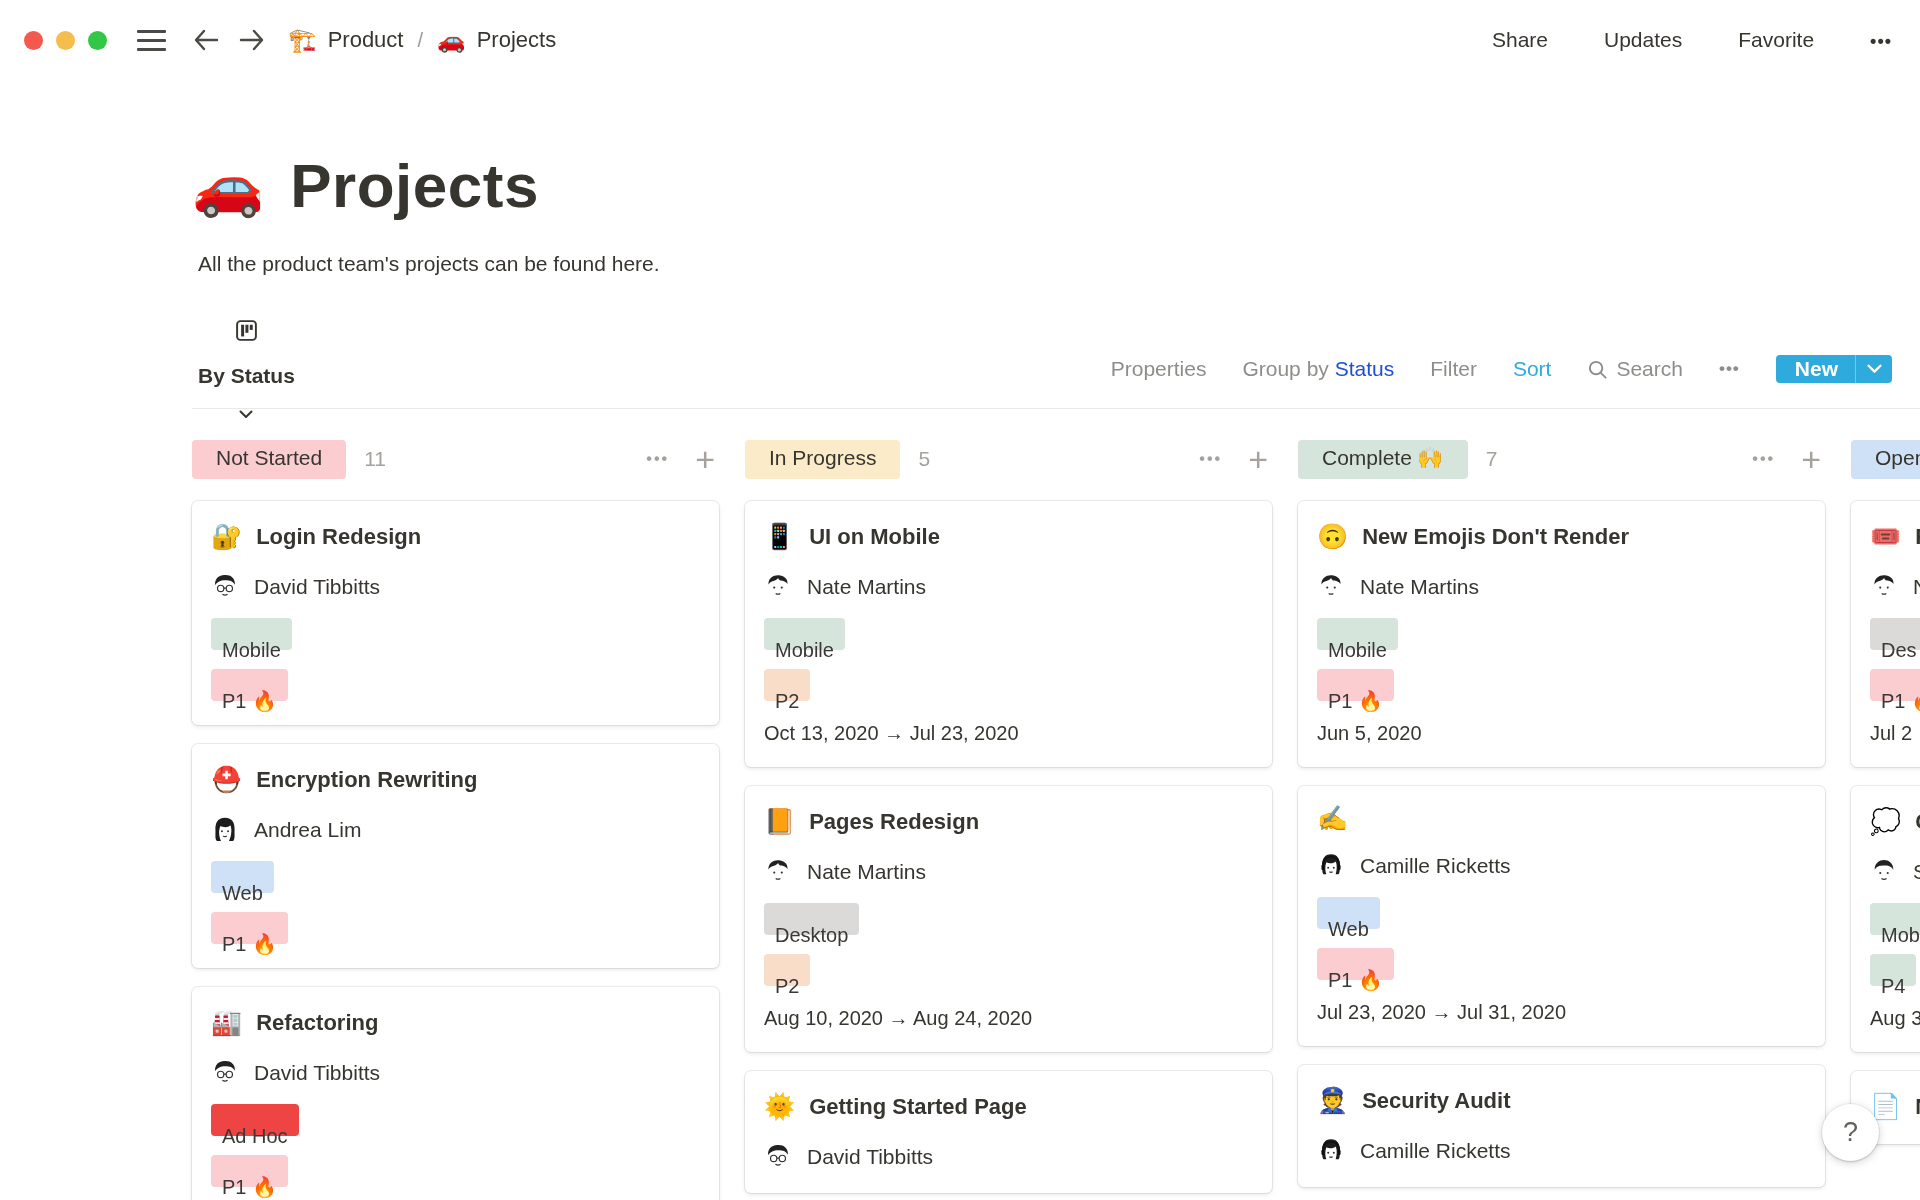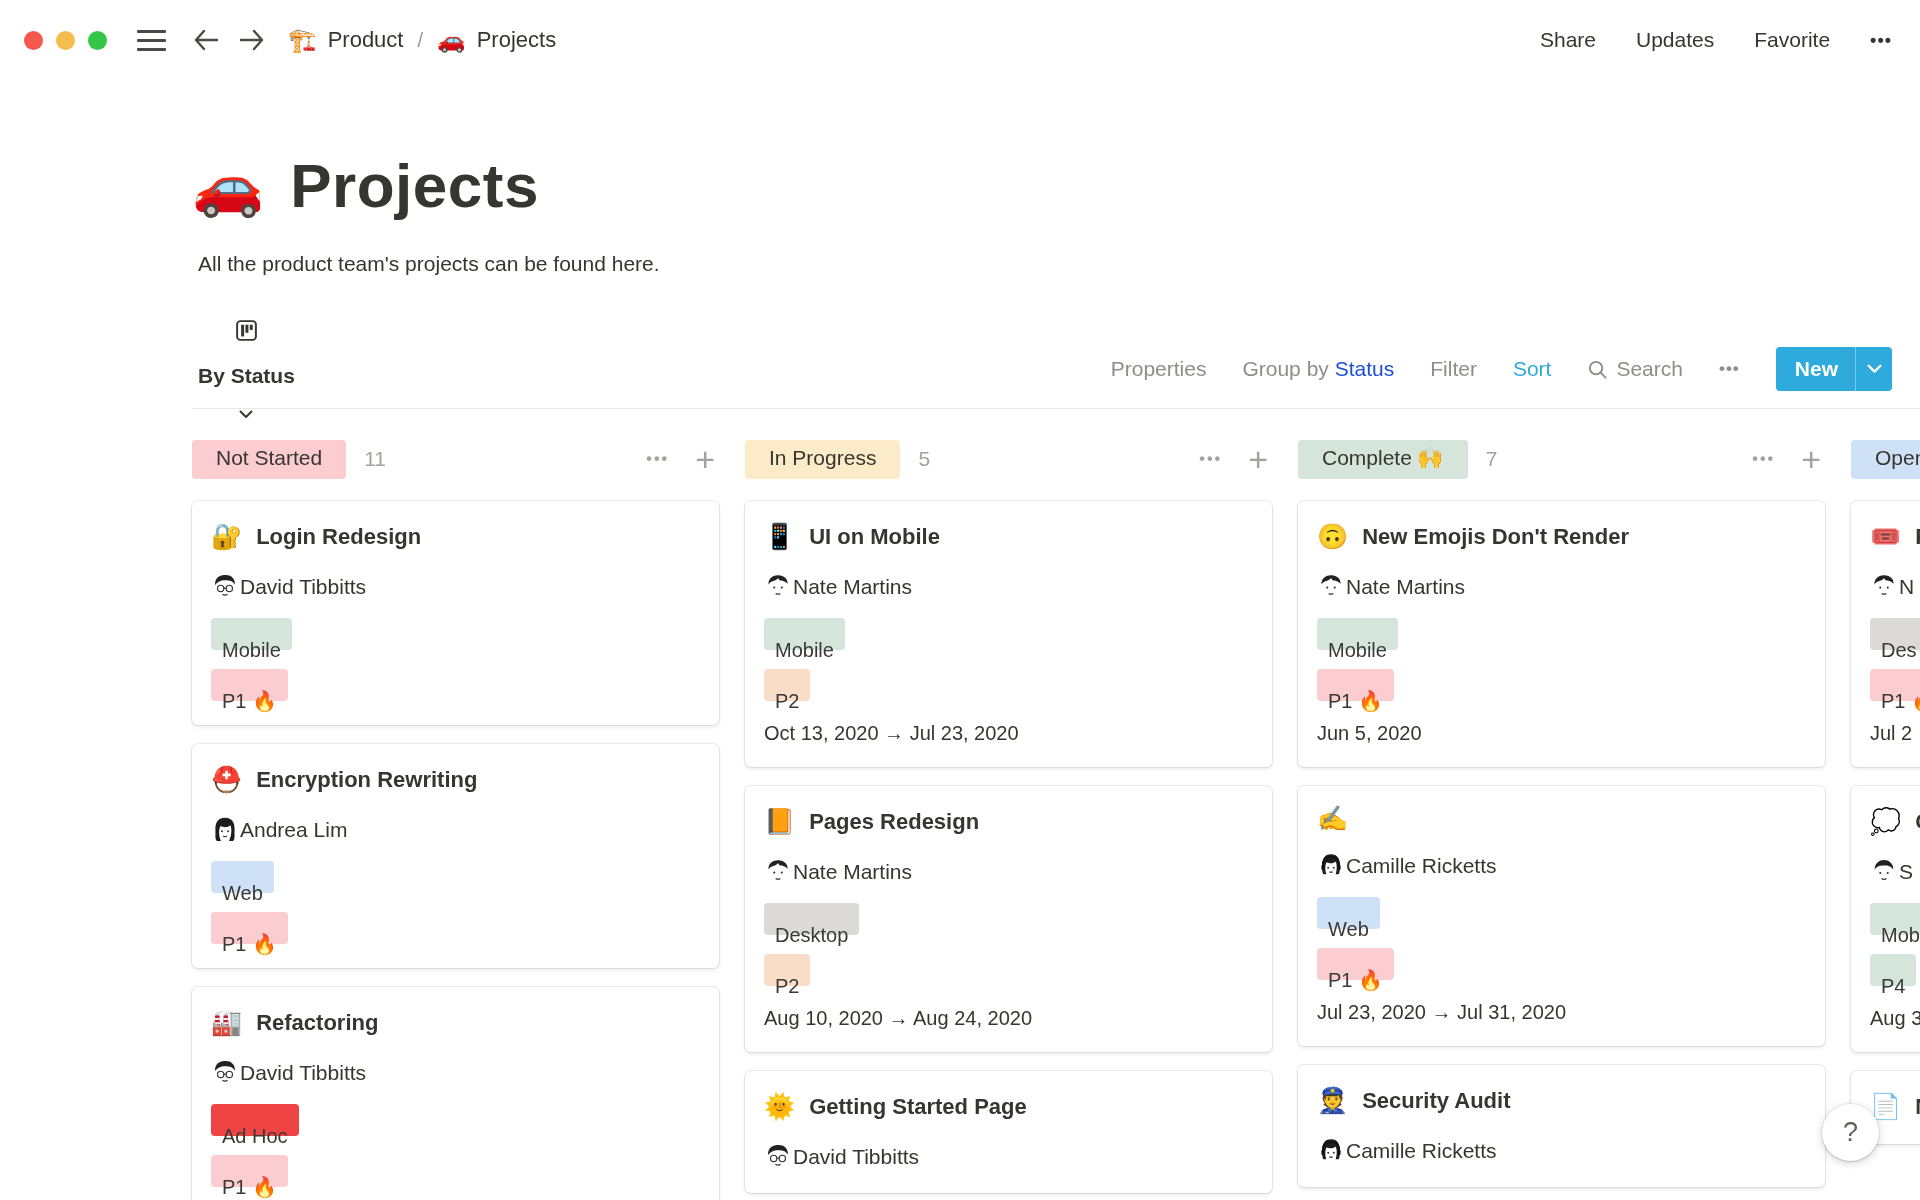--- a/index.html
+++ b/index.html
@@ -18,39 +18,39 @@
   .light.yellow { background: #F5BD4C; }
   .light.green { background: #33C748; }
   .hamburger { margin-left: 30px; cursor: pointer; display: flex; flex-direction: column; gap: 6px; }
   .hamburger i { display: block; width: 29px; height: 3px; background: #4a4a46; border-radius: 1px; }
   .nav-arrows { margin-left: 26px; display: flex; gap: 18px; align-items: center; }
   .nav-arrow { cursor: pointer; display: flex; }
   .breadcrumb { display: flex; align-items: center; margin-left: 22px; font-size: 22px; gap: 14px; }
   .crumb { display: flex; align-items: center; gap: 11px; cursor: pointer; }
   .crumb-emoji { font-size: 23px; }
   .crumb-sep { color: #9B9A97; font-size: 20px; }
-  .top-actions { margin-left: auto; display: flex; align-items: center; gap: 40px; font-size: 21px; }
+  .top-actions { margin-left: auto; display: flex; align-items: flex-end; gap: 56px; font-size: 21px; }
   .top-actions > div { cursor: pointer; }
   .top-more { letter-spacing: 1px; font-weight: 700; font-size: 18px; }
   
   .title-row { margin: 68px 0 0 192px; display: flex; align-items: center; gap: 26px; }
   .page-emoji { font-size: 58px; line-height: 1; cursor: pointer; }
   h1.page-title { font-size: 62px; font-weight: 700; letter-spacing: 0.5px; line-height: 76px; }
   .description { margin: 28px 0 0 198px; font-size: 21px; color: #37352F; }
   
   .toolbar { margin: 70px 28px 0 198px; height: 46px; display: flex; align-items: center; }
   .view-switcher { display: flex; align-items: center; gap: 22px; cursor: pointer; flex-direction: column; }
   .view-switcher .label { font-size: 21px; font-weight: 700; }
   .tb-right { margin-left: auto; display: flex; align-items: center; gap: 36px; font-size: 21px; color: #8F8D89; }
   .tb-item { cursor: pointer; white-space: nowrap; }
   .tb-groupby b { color: #1d4ed8; font-weight: 400; }
   .tb-sort { color: #2EAADC; text-align: right; }
   .tb-search { display: flex; align-items: center; gap: 8px; }
   .tb-more { font-weight: 700; font-size: 17px; letter-spacing: 1px; }
-  .new-btn { display: flex; align-items: center; height: 44px; background: #2EAADC; border-radius: 4px; color: #fff; cursor: pointer; overflow: hidden; }
+  .new-btn { display: flex; align-items: center; height: 28px; background: #2EAADC; border-radius: 4px; color: #fff; cursor: pointer; overflow: hidden; }
   .new-btn .nb-label { padding: 0 17px 0 19px; font-size: 21px; font-weight: 600; }
   .new-btn .nb-div { width: 1px; height: 44px; background: rgba(255,255,255,0.35); }
   .new-btn .nb-chev { width: 36px; display: flex; justify-content: center; }
   .divider { height: 1px; background: #E9E8E6; margin: 16px 0 0 192px; }
   
   .board { display: flex; padding: 32px 0 0 192px; align-items: flex-start; }
   .column { flex: 0 0 527px; width: 527px; margin-right: 26px; }
   .col-header { display: flex; align-items: center; height: 36px; }
   .col-badge { height: 39px; line-height: 35px; padding: 0 24px; border-radius: 4px; font-size: 21px; cursor: pointer; white-space: nowrap; }
   .col-count { margin-left: 18px; color: #A5A29E; font-size: 21px; }
@@ -58,21 +58,21 @@
   .col-more { font-size: 16px; font-weight: 700; letter-spacing: 2px; cursor: pointer; }
   .col-add { font-size: 34px; font-weight: 300; line-height: 30px; cursor: pointer; }
   .cards { margin-top: 24px; }
   .card {
     background: #fff; border-radius: 6px;
     box-shadow: 0 0 0 1px rgba(15,15,15,0.08), 0 2px 4px rgba(15,15,15,0.09);
     padding: 20px 19px 22px; margin-bottom: 19px; cursor: pointer;
   }
   .card-title { display: flex; align-items: center; gap: 14px; font-size: 22px; font-weight: 600; line-height: 31px; }
   .card-emoji { font-size: 25px; line-height: 1; }
-  .assignee { display: flex; align-items: center; gap: 1px; margin-top: 21px; font-size: 21px; }
+  .assignee { display: flex; align-items: center; gap: 15px; margin-top: 21px; font-size: 21px; }
   .avatar { width: 28px; height: 28px; border-radius: 50%; overflow: hidden; flex: 0 0 28px; }
   .avatar svg { width: 100%; height: 100%; display: block; }
   .tag-row { line-height: 0; }
   .tag { display: inline-block; height: 32px; line-height: 32px; padding: 16px 11px; border-radius: 4px; font-size: 20px; margin-top: 17px; color: #3B3935; white-space: nowrap; }
   .card-date { margin-top: 19px; font-size: 20px; color: #37352F; white-space: nowrap; }
   
   .help-btn {
     position: fixed; left: 1822px; top: 1104px; width: 57px; height: 57px;
     border-radius: 50%; background: #fff; z-index: 10;
     box-shadow: 0 1px 2px rgba(15,15,15,0.14), 0 2px 8px rgba(15,15,15,0.18), 0 0 0 1px rgba(15,15,15,0.05);

